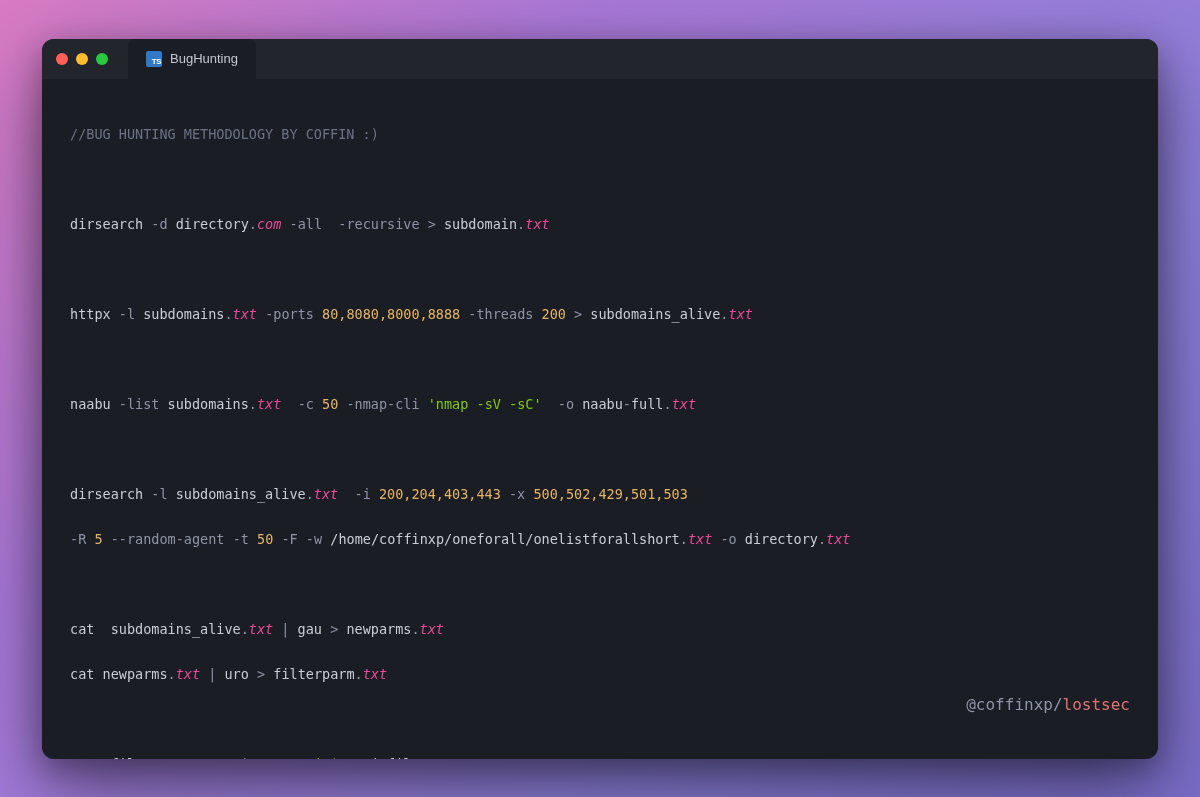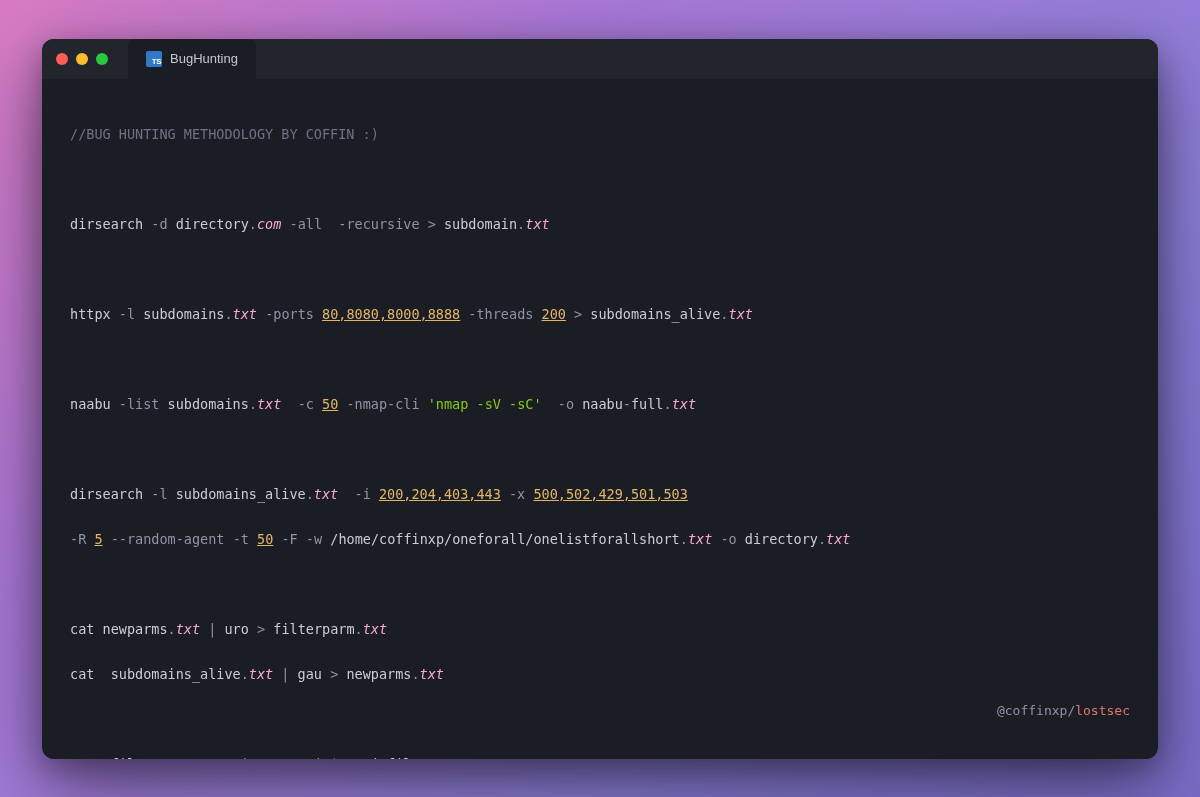--- a/index.html
+++ b/index.html
@@ -68,29 +68,29 @@
     line-height: 22.5px;
     color: #c9cdd6;
     overflow: hidden;
     position: relative;
     white-space: pre;
   }
   .line { white-space: pre; min-height: 22.5px; }
   .comment { color: #6b7187; }
   .op { color: #8e94a8; }
   .punct { color: #8e94a8; }
-  .num { color: #e5b567; text-decoration: underline; }
+  .num { color: #e5b567; }
   .str { color: #84cc16; }
-  .prop { color: #f9a8d4; font-style: italic; }
+  .prop { color: #ec4899; font-style: italic; }
   .pipe { color: #8e94a8; }
   .footer {
     position: absolute;
     right: 28px;
-    bottom: 14px;
-    font-size: 13px;
+    bottom: 20px;
+    font-size: 16px;
     color: #8e94a8;
   }
   .footer .accent { color: #e57373; }
 </style>
 </head>
 <body>
 
 <div class="window">
   <div class="titlebar">
     <div class="dots">
@@ -109,22 +109,22 @@
 <div class="line"></div>
 <div class="line"><span>dirsearch </span><span class="op">-d</span><span> directory</span><span class="punct">.</span><span class="prop">com</span><span> </span><span class="op">-all</span><span>  </span><span class="op">-recursive</span><span class="pipe"> &gt; </span><span>subdomain</span><span class="punct">.</span><span class="prop">txt</span></div>
 <div class="line"></div>
 <div class="line"><span>httpx </span><span class="op">-l</span><span> subdomains</span><span class="punct">.</span><span class="prop">txt</span><span> </span><span class="op">-ports</span><span> </span><span class="num">80,8080,8000,8888</span><span> </span><span class="op">-threads</span><span> </span><span class="num">200</span><span class="pipe"> &gt; </span><span>subdomains_alive</span><span class="punct">.</span><span class="prop">txt</span></div>
 <div class="line"></div>
 <div class="line"><span>naabu </span><span class="op">-list</span><span> subdomains</span><span class="punct">.</span><span class="prop">txt</span><span>  </span><span class="op">-c</span><span> </span><span class="num">50</span><span> </span><span class="op">-nmap-cli</span><span> </span><span class="str">'nmap -sV -sC'</span><span>  </span><span class="op">-o</span><span> naabu</span><span class="op">-</span><span>full</span><span class="punct">.</span><span class="prop">txt</span></div>
 <div class="line"></div>
 <div class="line"><span>dirsearch </span><span class="op">-l</span><span> subdomains_alive</span><span class="punct">.</span><span class="prop">txt</span><span>  </span><span class="op">-i</span><span> </span><span class="num">200,204,403,443</span><span> </span><span class="op">-x</span><span> </span><span class="num">500,502,429,501,503</span></div>
 <div class="line"><span class="op">-R</span><span> </span><span class="num">5</span><span> </span><span class="op">--random-agent</span><span> </span><span class="op">-t</span><span> </span><span class="num">50</span><span> </span><span class="op">-F</span><span> </span><span class="op">-w</span><span> </span><span>/home/coffinxp/oneforall/onelistforallshort</span><span class="punct">.</span><span class="prop">txt</span><span> </span><span class="op">-o</span><span> directory</span><span class="punct">.</span><span class="prop">txt</span></div>
 <div class="line"></div>
+<div class="line"><span>cat  subdomains_alive</span><span class="punct">.</span><span class="prop">txt</span><span class="pipe"> | </span><span>gau</span><span class="pipe"> &gt; </span><span>newparms</span><span class="punct">.</span><span class="prop">txt</span></div>
 <div class="line"><span>cat newparms</span><span class="punct">.</span><span class="prop">txt</span><span class="pipe"> | </span><span>uro</span><span class="pipe"> &gt; </span><span>filterparm</span><span class="punct">.</span><span class="prop">txt</span></div>
-<div class="line"><span>cat  subdomains_alive</span><span class="punct">.</span><span class="prop">txt</span><span class="pipe"> | </span><span>gau</span><span class="pipe"> &gt; </span><span>newparms</span><span class="punct">.</span><span class="prop">txt</span></div>
 <div class="line"></div>
 <div class="line"><span>cat  filterparam</span><span class="punct">.</span><span class="prop">txt</span><span class="pipe"> | </span><span>grep </span><span class="str">".js$"</span><span class="pipe"> &gt; </span><span>jsfiles</span><span class="punct">.</span><span class="prop">txt</span></div>
 
 
 
 
 
 
 
 

